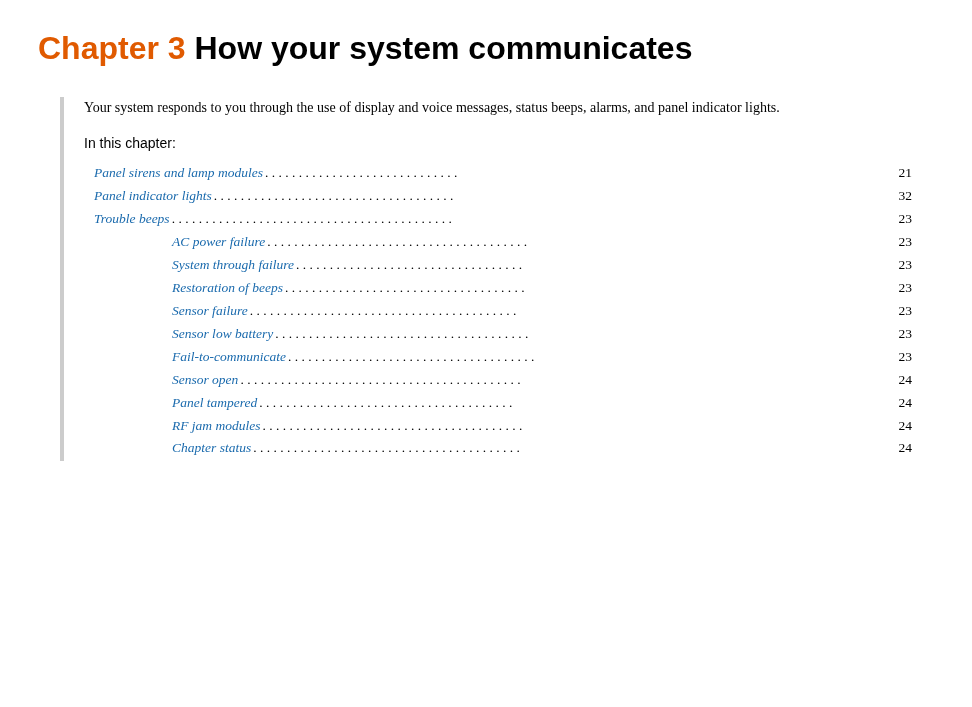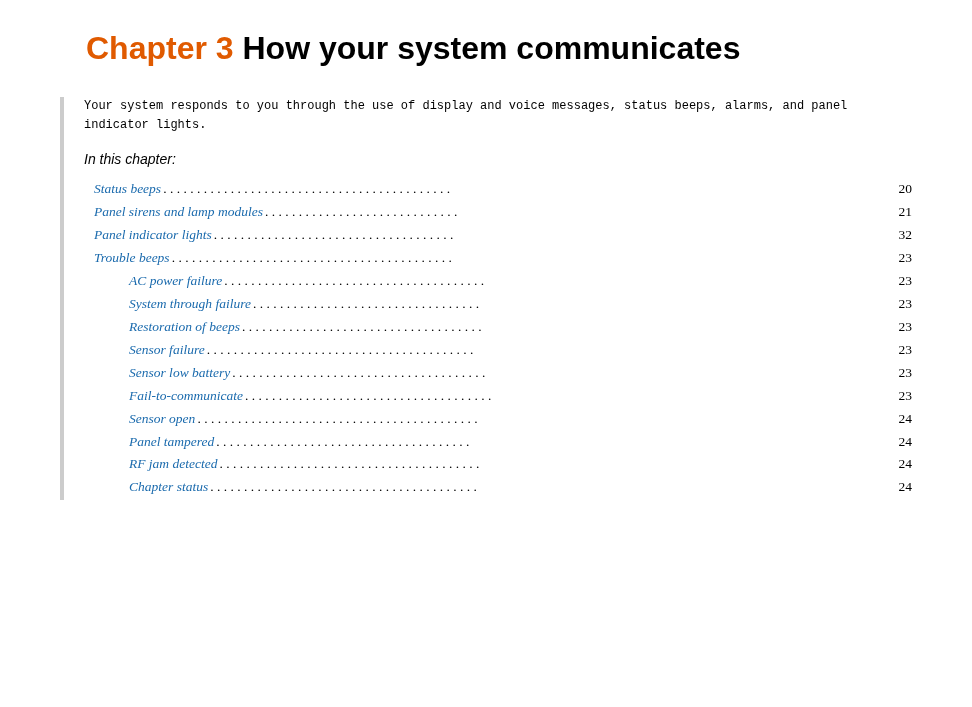--- a/index.html
+++ b/index.html
@@ -18,21 +18,21 @@
     }
 
     .page-container {
       width: 972px;
       min-height: 707px;
       background: #ffffff;
       padding: 0;
     }
 
     .chapter-header {
-      padding: 30px 60px 20px 86px;
+      padding: 30px 60px 20px 38px;
     }
 
     .chapter-title {
       font-size: 32px;
       font-weight: bold;
       color: #000000;
       font-family: Arial, sans-serif;
     }
 
     .chapter-title .chapter-label {
@@ -50,33 +50,32 @@
       margin-right: 20px;
       flex-shrink: 0;
       align-self: stretch;
     }
 
     .main-content {
       flex: 1;
     }
 
     .intro-text {
-      font-size: 12px;
+      font-size: 14px;
       color: #000000;
       line-height: 1.6;
       margin-bottom: 16px;
-      font-family: Liberation Mono, monospace;
+      font-family: Liberation Serif, serif;
     }
 
     .in-chapter-label {
       font-size: 14px;
       color: #000000;
       margin-bottom: 12px;
       font-family: Arial, sans-serif;
-      font-style: italic;
     }
 
     .toc-container {
       margin-left: 10px;
     }
 
     .toc-item {
       display: flex;
       align-items: baseline;
       margin-bottom: 2px;
@@ -102,21 +101,21 @@
     }
 
     .toc-item .toc-page {
       color: #000000;
       font-family: Georgia, serif;
       white-space: nowrap;
       flex-shrink: 0;
     }
 
     .toc-sub-item {
-      margin-left: 35px;
+      margin-left: 78px;
     }
   </style>
 </head>
 <body>
 
 <div class="page-container">
 
   <div class="chapter-header">
     <h1 class="chapter-title">
       <span class="chapter-label">Chapter 3</span><span> How your system communicates</span>
@@ -125,25 +124,20 @@
 
   <div class="content-area">
     <div class="left-bar"></div>
     <div class="main-content">
 
       <p class="intro-text">Your system responds to you through the use of display and voice messages, status beeps, alarms, and panel indicator lights.</p>
 
       <p class="in-chapter-label">In this chapter:</p>
 
       <div class="toc-container">
-      <div class="toc-item">
-            <span class="toc-label">Status beeps</span>
-            <span class="toc-dots"> . . . . . . . . . . . . . . . . . . . . . . . . . . . . . . . . . . . . . . . . . . .</span>
-            <span class="toc-page">20</span>
-          </div>
           <div class="toc-item">
             <span class="toc-label">Panel sirens and lamp modules</span>
             <span class="toc-dots">  . . . . . . . . . . . . . . . . . . . . . . . . . . . . .</span>
             <span class="toc-page">21</span>
           </div>
           <div class="toc-item">
             <span class="toc-label">Panel indicator lights</span>
             <span class="toc-dots">  . . . . . . . . . . . . . . . . . . . . . . . . . . . . . . . . . . . .</span>
             <span class="toc-page">32</span>
           </div>
@@ -186,21 +180,21 @@
             <span class="toc-label">Sensor open</span>
             <span class="toc-dots">. . . . . . . . . . . . . . . . . . . . . . . . . . . . . . . . . . . . . . . . . .</span>
             <span class="toc-page">24</span>
           </div>
           <div class="toc-item toc-sub-item">
             <span class="toc-label">Panel tampered</span>
             <span class="toc-dots"> . . . . . . . . . . . . . . . . . . . . . . . . . . . . . . . . . . . . . .</span>
             <span class="toc-page">24</span>
           </div>
           <div class="toc-item toc-sub-item">
-            <span class="toc-label">RF jam detected</span>
+            <span class="toc-label">RF jam modules</span>
             <span class="toc-dots">  . . . . . . . . . . . . . . . . . . . . . . . . . . . . . . . . . . . . . . .</span>
             <span class="toc-page">24</span>
           </div>
           <div class="toc-item toc-sub-item">
             <span class="toc-label">Chapter status</span>
             <span class="toc-dots"> . . . . . . . . . . . . . . . . . . . . . . . . . . . . . . . . . . . . . . . .</span>
             <span class="toc-page">24</span>
           </div>
         </div>
 

